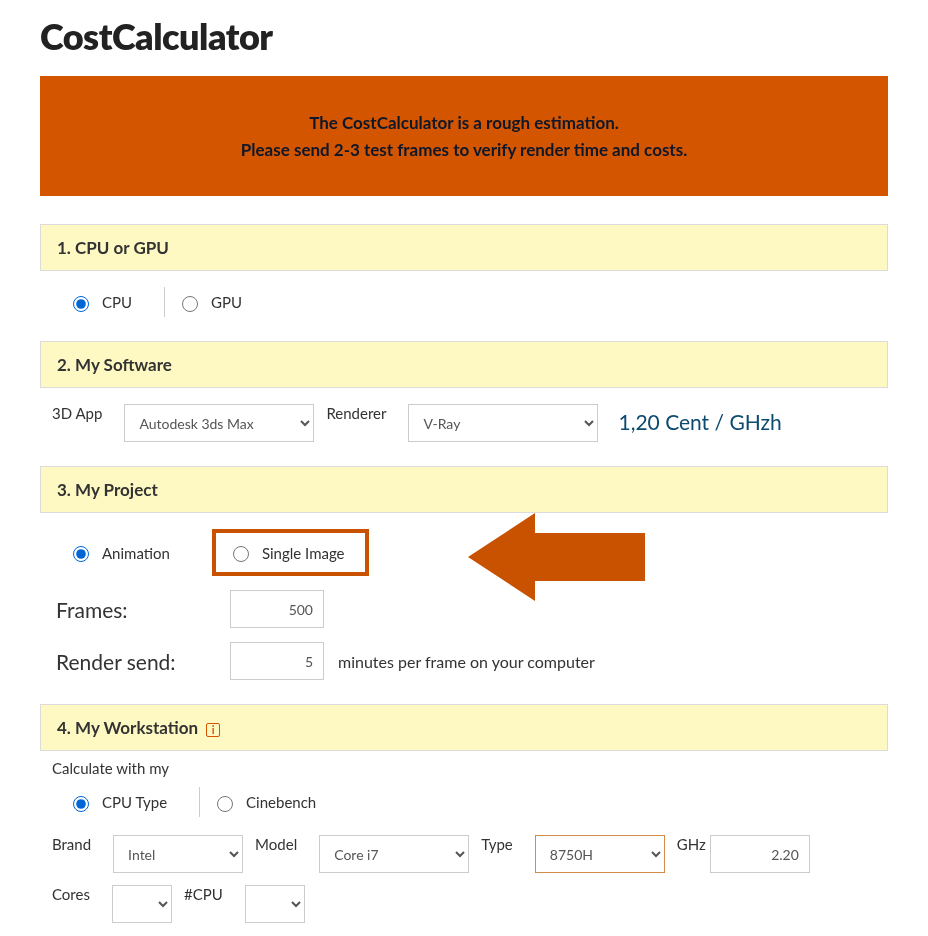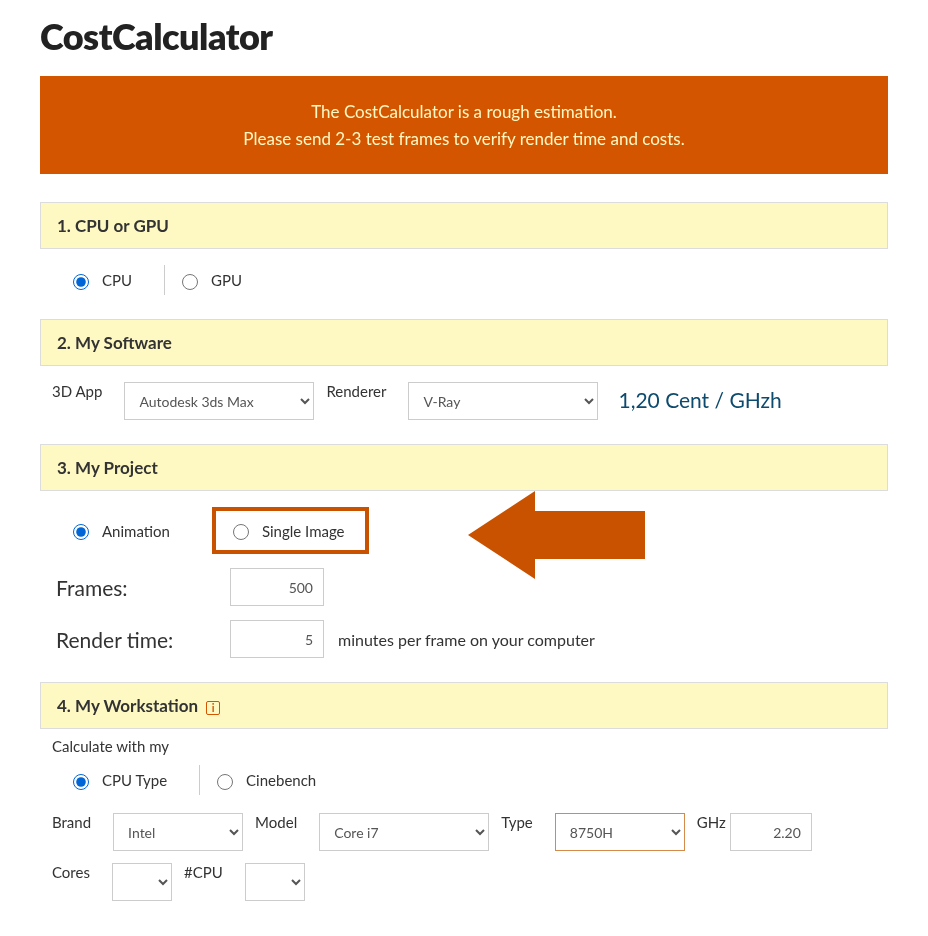--- a/index.html
+++ b/index.html
@@ -15,26 +15,26 @@
   }
   h1 {
     font-size: 36px;
     font-weight: 800;
     color: #222;
     margin: 14px 0 18px 0;
     letter-spacing: -0.5px;
   }
   .alert {
     background: #d45500;
-    color: #fef9c3;
+    color: #0f172a;
     text-align: center;
-    padding: 22px 20px;
+    padding: 33px 20px;
     font-size: 17px;
     line-height: 1.6;
-    font-weight: 400;
+    font-weight: 700;
     margin-bottom: 28px;
   }
   .panel-header {
     background: #fef9c3;
     border: 1px solid #dcdcdc;
     padding: 12px 16px;
     font-weight: 700;
     font-size: 17px;
     color: #333;
     margin-top: 10px;
@@ -69,21 +69,21 @@
     font-family: inherit;
     font-size: 14px;
     padding: 8px 10px;
     border: 1px solid #ccc;
     background:#fff;
     color:#555;
     height:38px;
   }
   select { padding-right:28px;margin-left:18px; }
   .w-190 { width:190px; }
-  .w-150 { width:170px; }
+  .w-150 { width:150px; }
   .w-110 { width:130px; }
   .w-60  { width:60px; }
   input.num { text-align:right; width:94px; }
   .inline-text { font-size:21px; color:#0c4a6e; padding-bottom:8px;}
   .project-options { position:relative; }
   .highlight-box {
     border: 4px solid #c85200;
     padding: 10px 20px 10px 12px;
     display:inline-flex;
     align-items:center;
@@ -176,21 +176,21 @@
         <polygon points="225,22 225,70 115,70 115,90 48,46 115,2 115,22" fill="#c85200"></polygon>
       </svg>
     </div>
 
     <div class="form-line">
       <label>Frames:</label>
       <div style="width:26px;"></div>
       <input type="text" class="num" value="500" style="">
     </div>
     <div class="form-line">
-      <label>Render time:</label>
+      <label>Render send:</label>
       <div style="width:26px;"></div>
       <input type="text" class="num" value="5" style="">
       <span>minutes per frame on your computer</span>
     </div>
   </div>
 
   <div class="panel-header">
     <span>4. My Workstation</span>
     <span class="info-icon">i</span>
   </div>
@@ -223,21 +223,21 @@
         </select>
       </div>
       <div class="field-group">
         <span class="field-label">Type</span>
         <select class="w-110 select-highlight">
           <option>8750H</option>
         </select>
       </div>
       <div class="field-group">
         <span class="field-label">GHz</span>
-        <input type="text" class="num" style="width: 82px;" value="2.20">
+        <input type="text" class="num" style="width: 100px;" value="2.20">
       </div>
       <div class="field-group">
         <span class="field-label">Cores</span>
         <select class="w-60">
           <option>6</option>
         </select>
       </div>
       <div class="field-group">
         <span class="field-label">#CPU</span>
         <select class="w-60">

